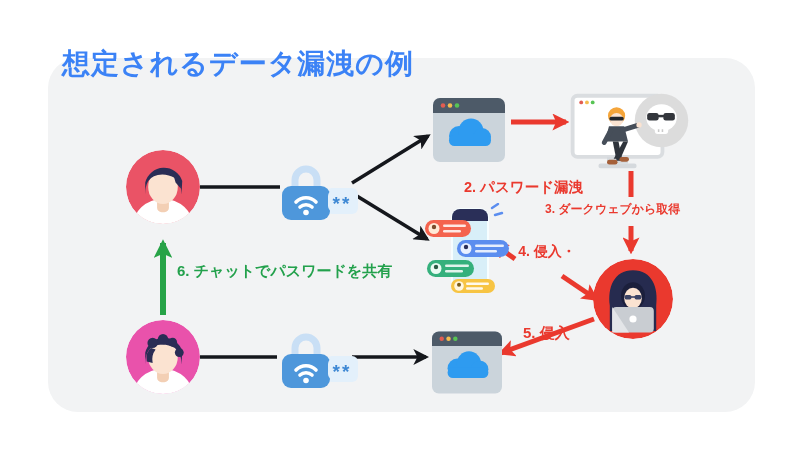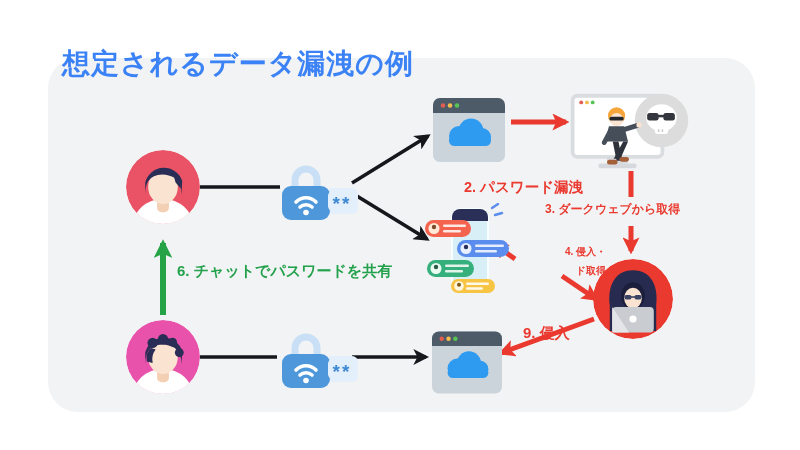--- a/index.html
+++ b/index.html
@@ -18,22 +18,22 @@
     white-space:nowrap;
   }
   .node{position:absolute;}
   .label{
     position:absolute;font-weight:bold;white-space:nowrap;line-height:1.25;
   }
   .label-green{color:#23A14C;}
   .label-red{color:#EA392E;}
   .step4{
     position:absolute;left:488px;top:242px;width:118px;
-    text-align:right;font-weight:bold;color:#EA392E;
-    font-size:10px;line-height:19px;
+    text-align:center;font-weight:bold;color:#EA392E;
+    font-size:14px;line-height:19px;
   }
   .badge{
     position:absolute;display:flex;align-items:center;justify-content:center;
     background:#E3F0FB;border-radius:6px;
     color:#3E88D4;font-weight:bold;font-size:19px;letter-spacing:2px;
     padding-top:6px;box-sizing:border-box;
   }
   svg{display:block;}
   .overlay{position:absolute;left:0;top:0;}
 </style>
@@ -245,15 +245,14 @@
       <circle cx="50" cy="75" r="4.5" fill="#ffffff"></circle>
     </g>
   </svg>
 </div>
 
 <div class="label label-green" style="left:177px;top:262px;font-size:15px;">6. チャットでパスワードを共有</div>
 <div class="label label-red" style="left:464px;top:146px;font-size:14.5px;margin-top:32px;">2. パスワード漏洩</div>
 <div class="label label-red" style="left:545px;top:202px;font-size:12px;">3. ダークウェブから取得</div>
 <div class="step4">
   <div>4. 侵入・</div>
-  <div>ド取得</div>
-</div>
-<div class="label label-red" style="left:523px;top:324px;font-size:15px;">9. 侵入</div>
+</div>
+<div class="label label-red" style="left:523px;top:324px;font-size:15px;">5. 侵入</div>
 
 </body></html>

